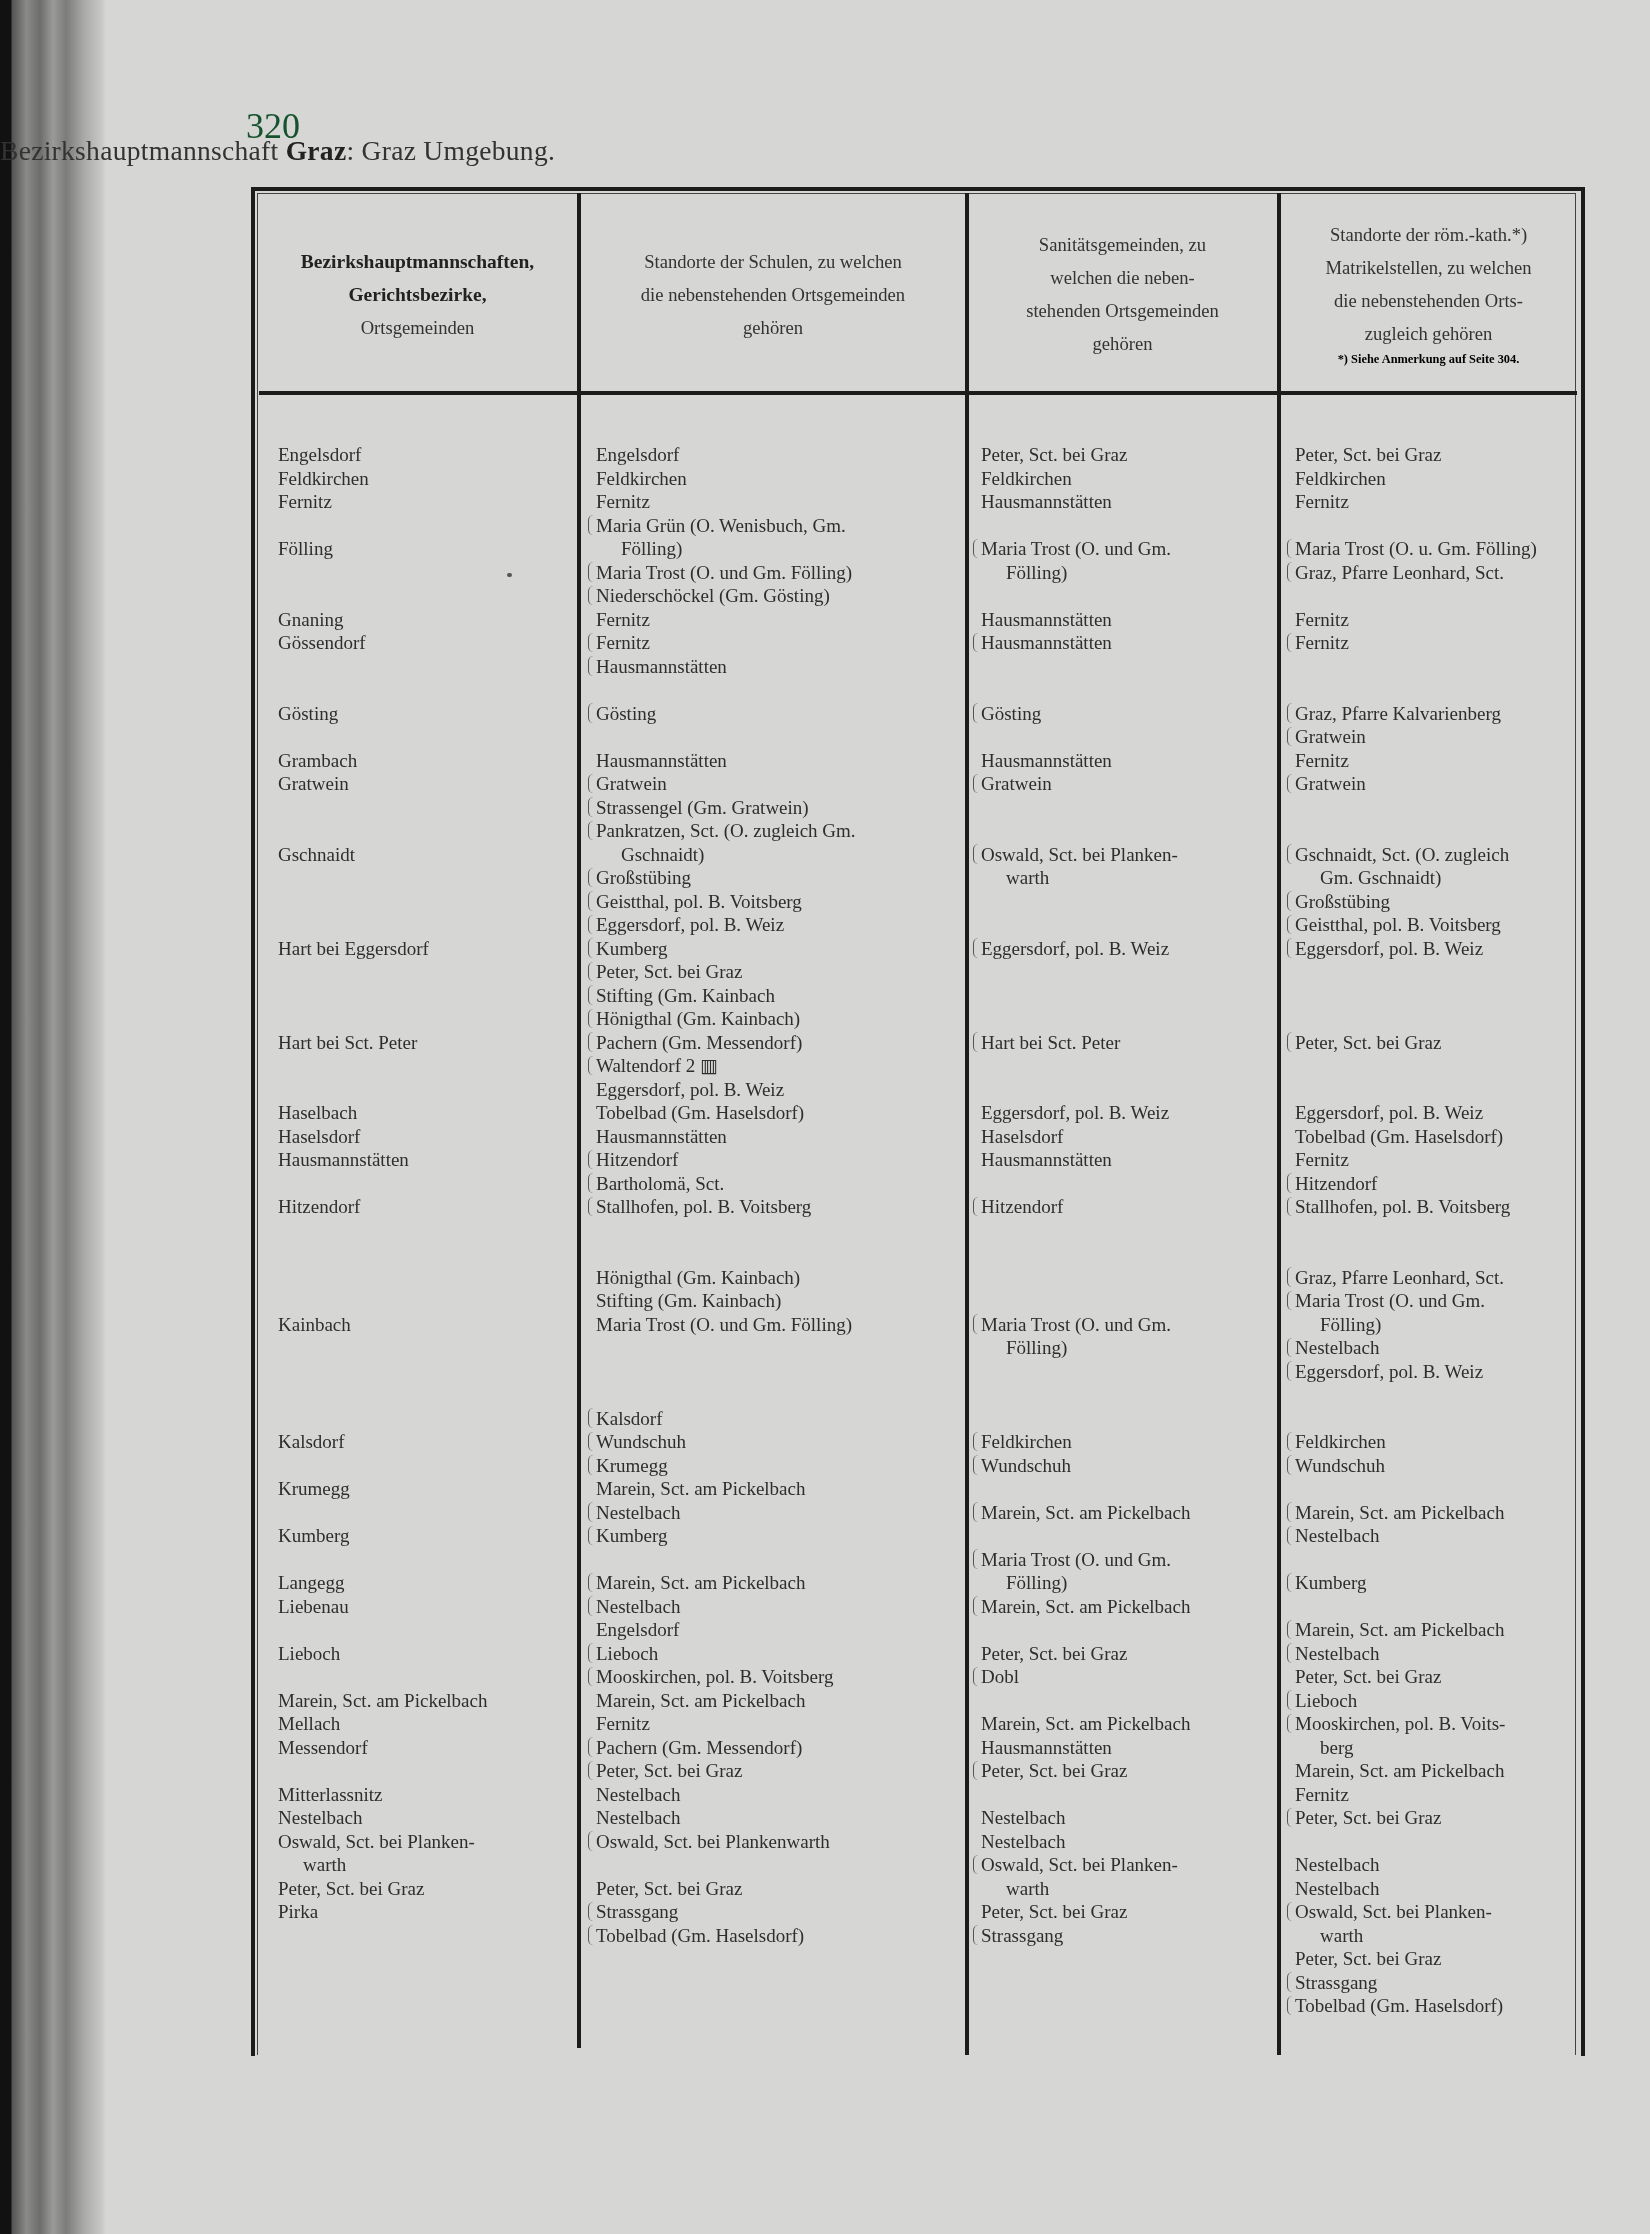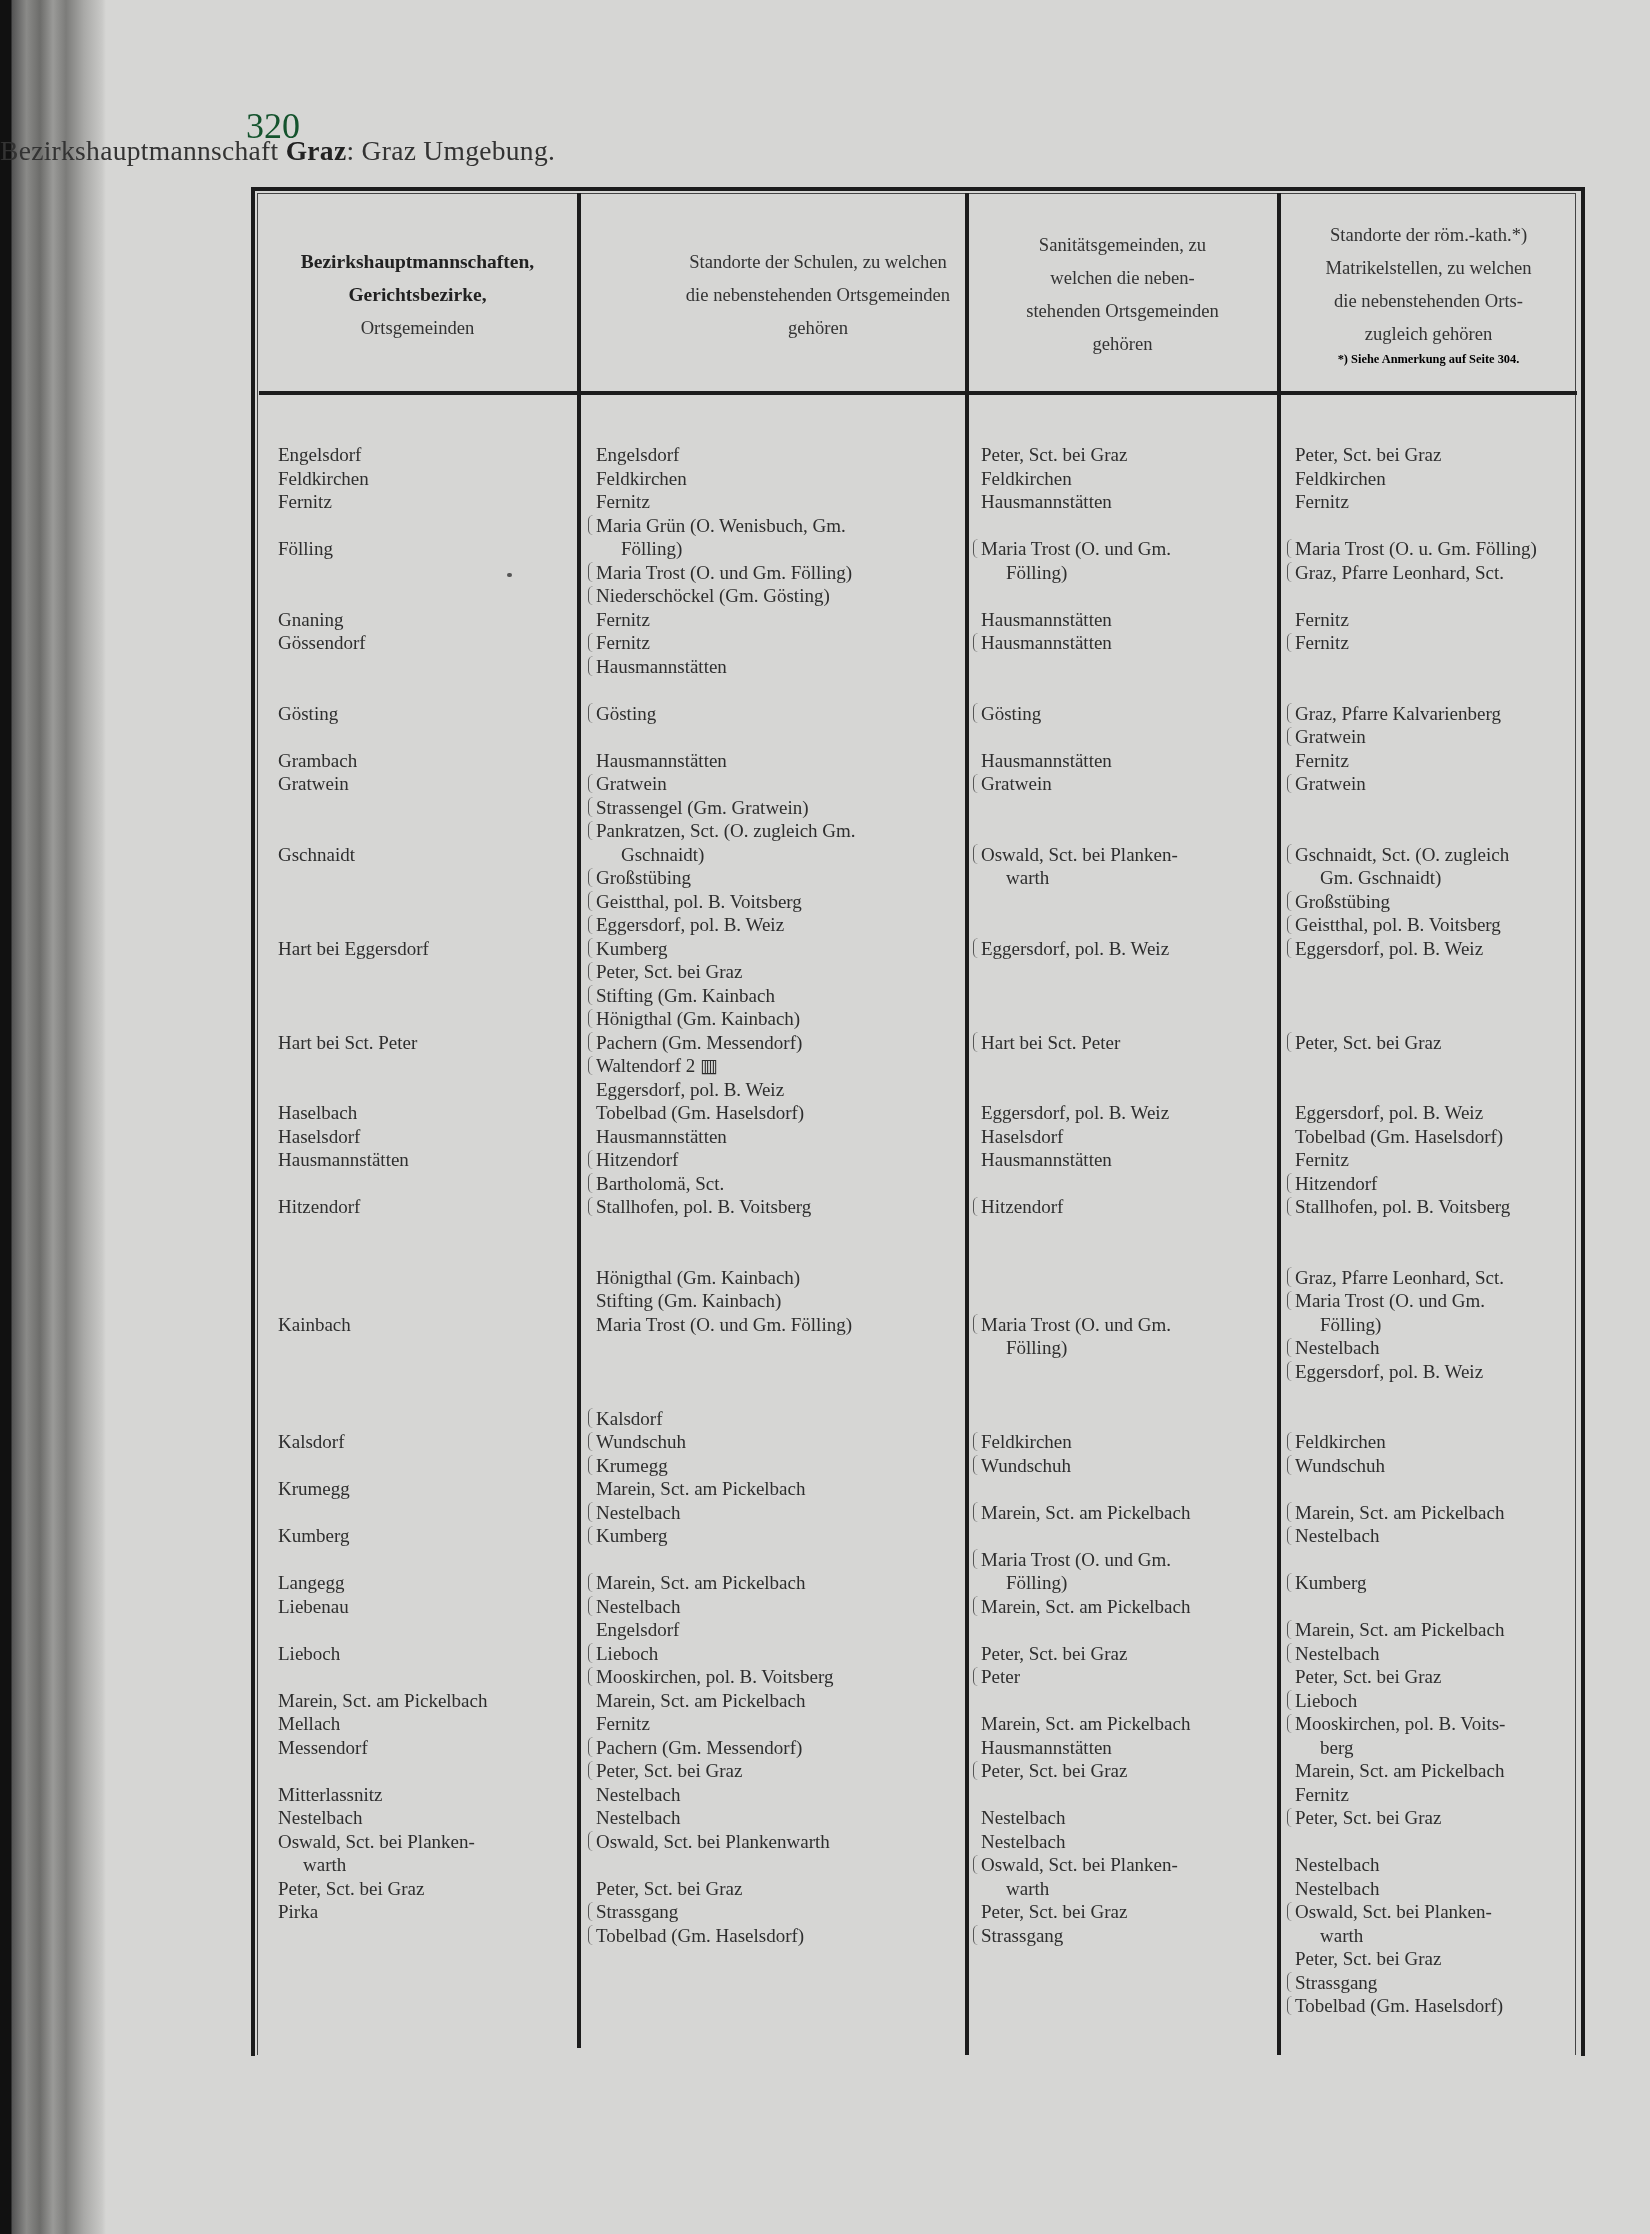--- a/index.html
+++ b/index.html
@@ -81,21 +81,21 @@
 
 <div class="col-rule" style="left:577px; top:193px; height:1855px;"></div>
 <div class="col-rule" style="left:965px; top:193px; height:1862px;"></div>
 <div class="col-rule" style="left:1277px; top:193px; height:1862px;"></div>
 
 <div class="header-cell" style="left:259px; width:317px;">
   <div class="bold">Bezirkshauptmannschaften,</div>
   <div class="bold">Gerichtsbezirke,</div>
   <div>Ortsgemeinden</div>
 </div>
-<div class="header-cell" style="left:582px; width:382px;padding-left:45px;">
+<div class="header-cell" style="left:582px; width:382px;">
   <div>Standorte der Schulen, zu welchen</div>
   <div>die nebenstehenden Ortsgemeinden</div>
   <div>gehören</div>
 </div>
 <div class="header-cell" style="left:969px; width:307px;">
   <div>Sanitätsgemeinden, zu</div>
   <div>welchen die neben-</div>
   <div>stehenden Ortsgemeinden</div>
   <div>gehören</div>
 </div>
@@ -284,21 +284,21 @@
     <div class="line brace">Feldkirchen</div>
     <div class="line brace">Wundschuh</div>
     <div class="line"></div>
     <div class="line brace">Marein, Sct. am Pickelbach</div>
     <div class="line"></div>
     <div class="line brace">Maria Trost (O. und Gm.</div>
     <div class="line indent">Fölling)</div>
     <div class="line brace">Marein, Sct. am Pickelbach</div>
     <div class="line"></div>
     <div class="line">Peter, Sct. bei Graz</div>
-    <div class="line brace">Peter</div>
+    <div class="line brace">Dobl</div>
     <div class="line"></div>
     <div class="line">Marein, Sct. am Pickelbach</div>
     <div class="line">Hausmannstätten</div>
     <div class="line brace">Peter, Sct. bei Graz</div>
     <div class="line"></div>
     <div class="line">Nestelbach</div>
     <div class="line">Nestelbach</div>
     <div class="line brace">Oswald, Sct. bei Planken-</div>
     <div class="line indent">warth</div>
     <div class="line">Peter, Sct. bei Graz</div>

